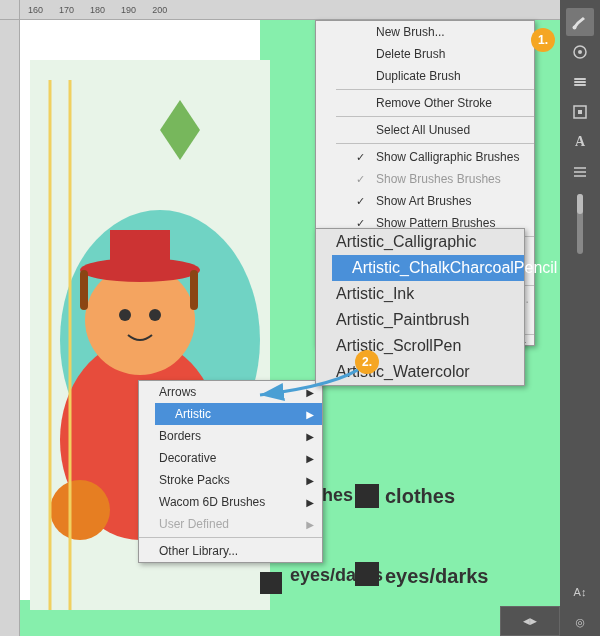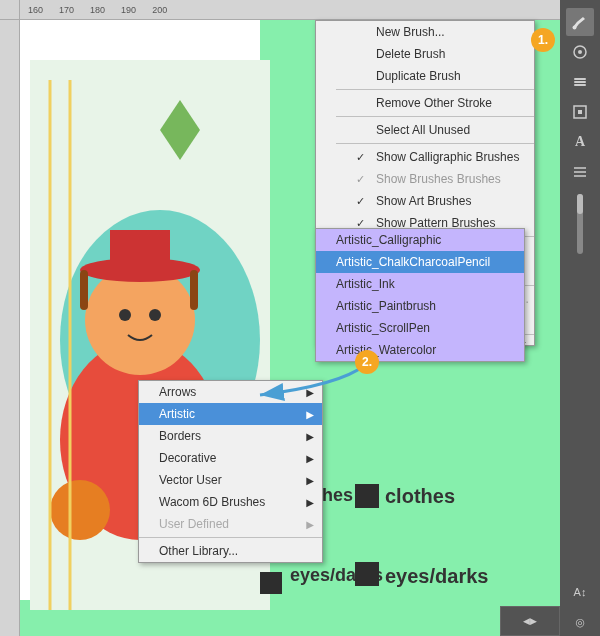--- a/index.html
+++ b/index.html
@@ -147,20 +147,21 @@
     }
 
     .menu-item.disabled {
       color: #aaa;
       cursor: default;
     }
 
     .menu-item.highlighted {
       background: #4a90d9;
       color: white;
+      margin-left: 16px;
     }
 
     .menu-separator {
       height: 1px;
       background: #c0c0c0;
       margin: 2px 0;
     }
 
     .menu-checkmark {
       width: 14px;
@@ -187,25 +188,25 @@
       z-index: 101;
       font-size: 12px;
     }
 
     
     .context-menu-sub2 {
       position: absolute;
       top: 228px;
       left: 315px;
       width: 210px;
-      background: #c4b5fd;
+      background: #e5e5e5;
       border: 1px solid #999;
       box-shadow: 2px 2px 5px rgba(0,0,0,0.3);
       z-index: 102;
-      font-size: 12px;
+      font-size: 16px;
     }
 
     
     .annotation {
       position: absolute;
       z-index: 200;
       pointer-events: none;
     }
 
     .annotation-circle {
@@ -433,21 +434,21 @@
   </div>
   <div class="menu-item">
     <span>Borders</span>
     <span class="menu-arrow">▶</span>
   </div>
   <div class="menu-item">
     <span>Decorative</span>
     <span class="menu-arrow">▶</span>
   </div>
   <div class="menu-item">
-    <span>Vector User</span>
+    <span>Stroke Packs</span>
     <span class="menu-arrow">▶</span>
   </div>
   <div class="menu-item">
     <span>Wacom 6D Brushes</span>
     <span class="menu-arrow">▶</span>
   </div>
   <div class="menu-item disabled">
     <span>User Defined</span>
     <span class="menu-arrow">▶</span>
   </div>

